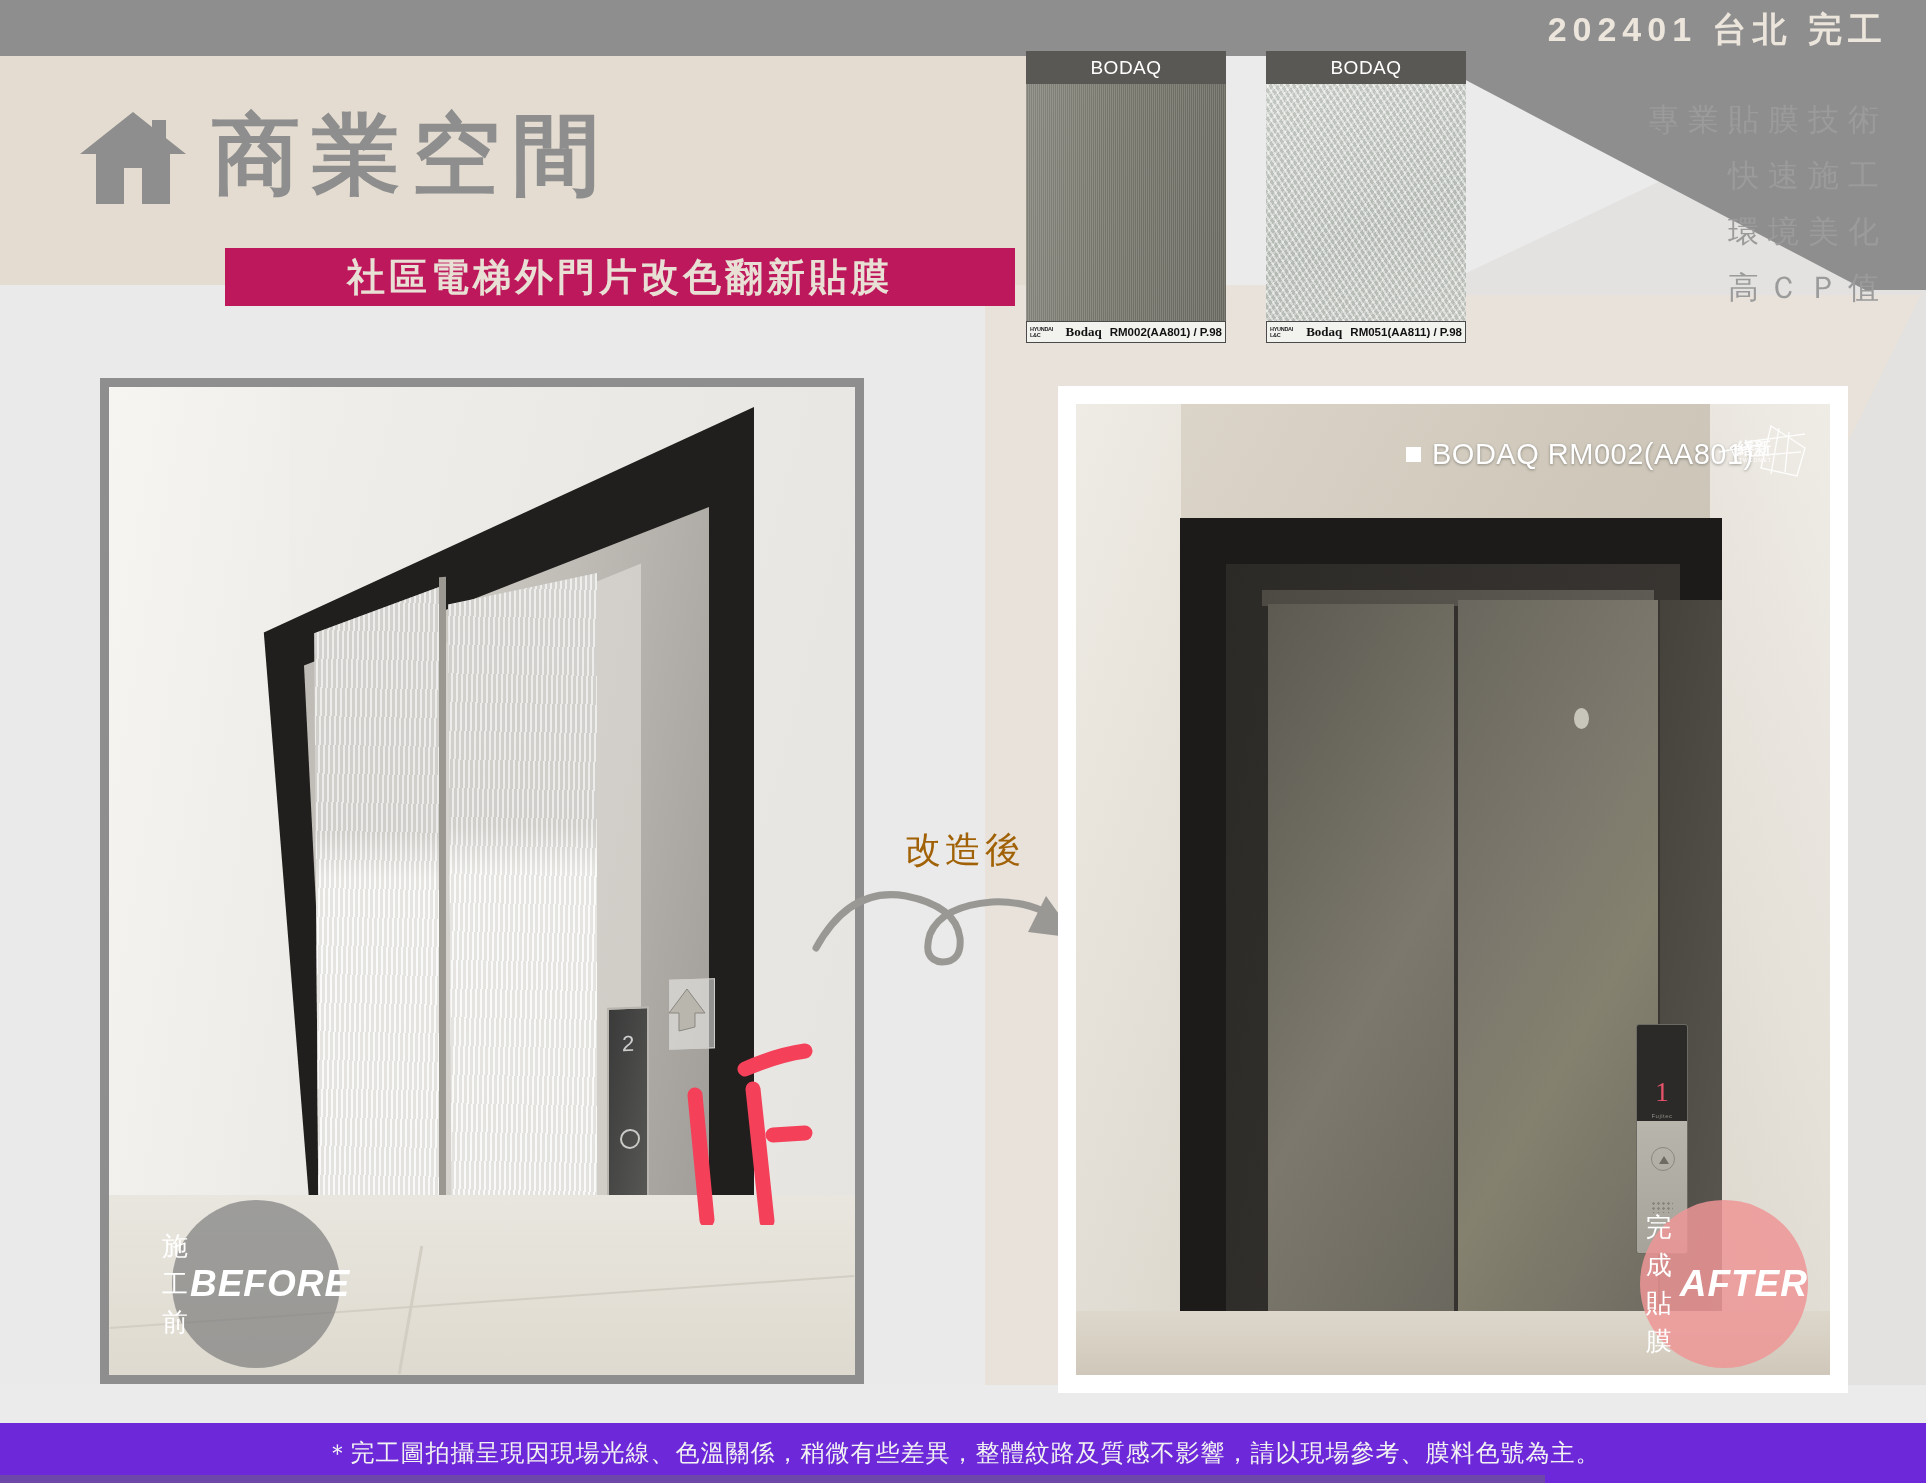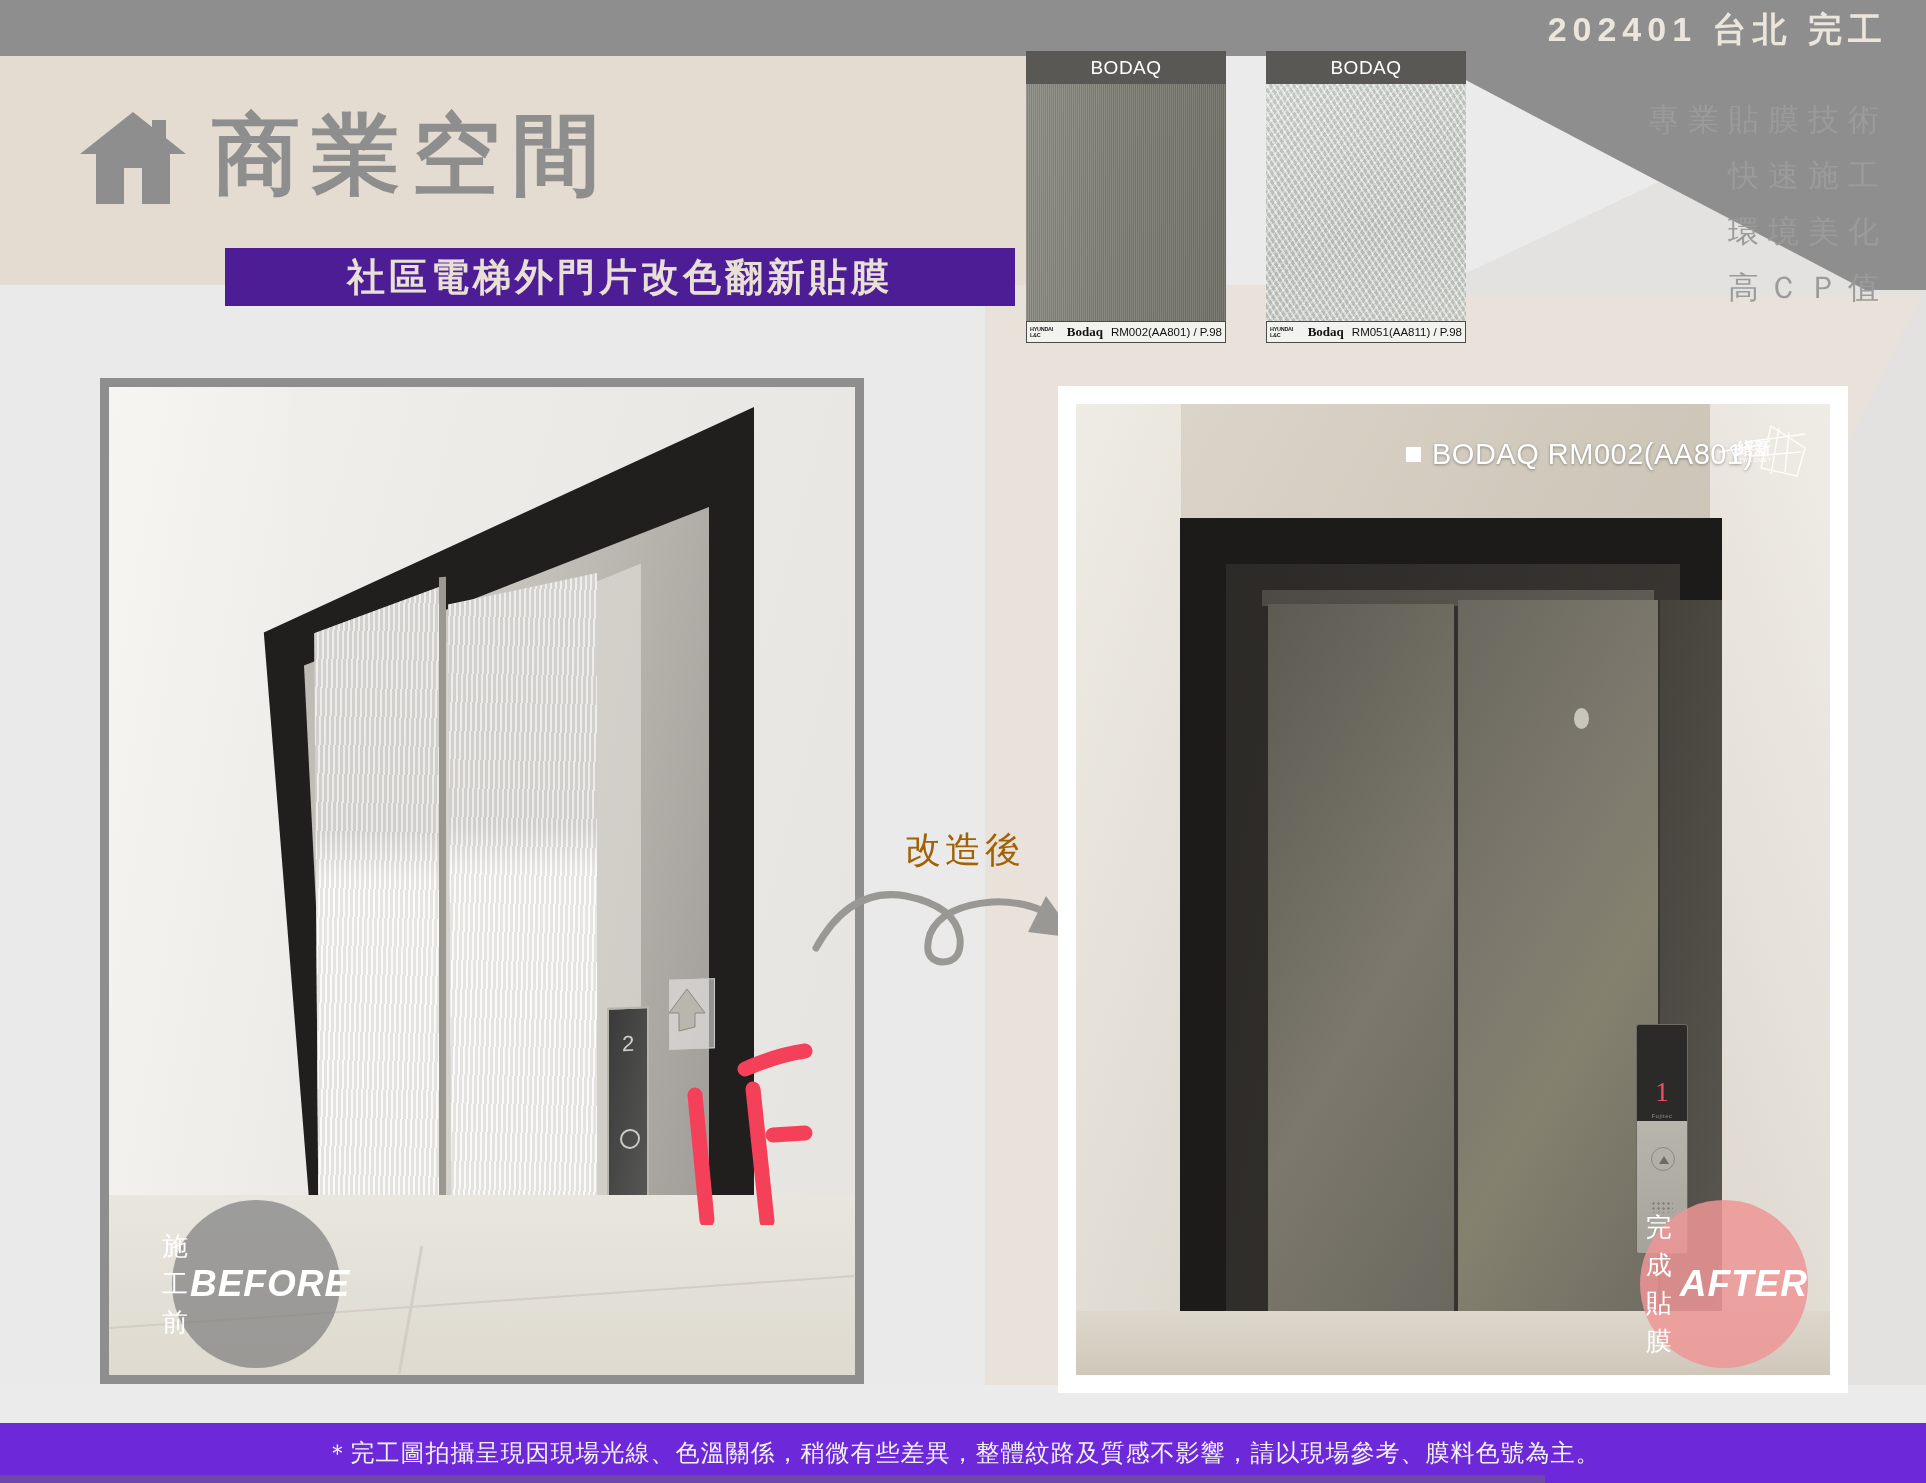--- a/index.html
+++ b/index.html
@@ -42,21 +42,21 @@
   .house-icon { position:absolute; left:78px; top:110px; width:110px; height:96px; }
 
   .title-main {
     position:absolute; left:212px; top:100px;
     font-size:88px; font-weight:bold; letter-spacing:12px;
     color:#8e8e8e; line-height:110px; white-space:nowrap;
   }
 
   .subtitle-bar {
     position:absolute; left:225px; top:248px; width:790px; height:58px;
-    background:#4c1d95;
+    background:#be185d;
     display:flex; align-items:center; justify-content:center;
   }
   .subtitle-bar span {
     font-size:38px; font-weight:bold; letter-spacing:4px;
     color:#e8e0d4; white-space:nowrap;
   }
 
   
   .features {
     position:absolute; right:38px; top:92px;
@@ -87,21 +87,21 @@
       repeating-linear-gradient(58deg, rgba(255,255,255,.42) 0 2px, rgba(150,155,150,.18) 2px 5px),
       repeating-linear-gradient(-52deg, rgba(255,255,255,.32) 0 2px, rgba(140,148,142,.16) 2px 6px),
       linear-gradient(160deg,#d9dcd6 0%, #c3c8c2 60%, #cfd2cb 100%);
   }
   .sw-foot {
     height:22px; background:#f2f2ef; border:1px solid #4a4a4a;
     display:flex; align-items:center; padding:0 3px; gap:4px;
   }
   .sw-foot .hy { font-size:5.5px; font-weight:bold; color:#222; letter-spacing:-0.3px; }
   .sw-foot .bq { font-size:13px; font-weight:bold; color:#111; font-family:"Liberation Serif", serif; }
-  .sw-foot .code { font-size:11.5px; color:#111; margin-left:4px; white-space:nowrap; }
+  .sw-foot .code { font-size:11.5px; color:#111; margin-left:4px; white-space:nowrap;font-weight:bold; }
 
   
   .photo-card { position:absolute; }
   .photo-card.before {
     left:100px; top:378px; width:764px; height:1006px;
     background:#8e8e8e; padding:9px;
   }
   .photo-card.after {
     left:1058px; top:386px; width:790px; height:1007px;
     background:#ffffff; padding:18px;

